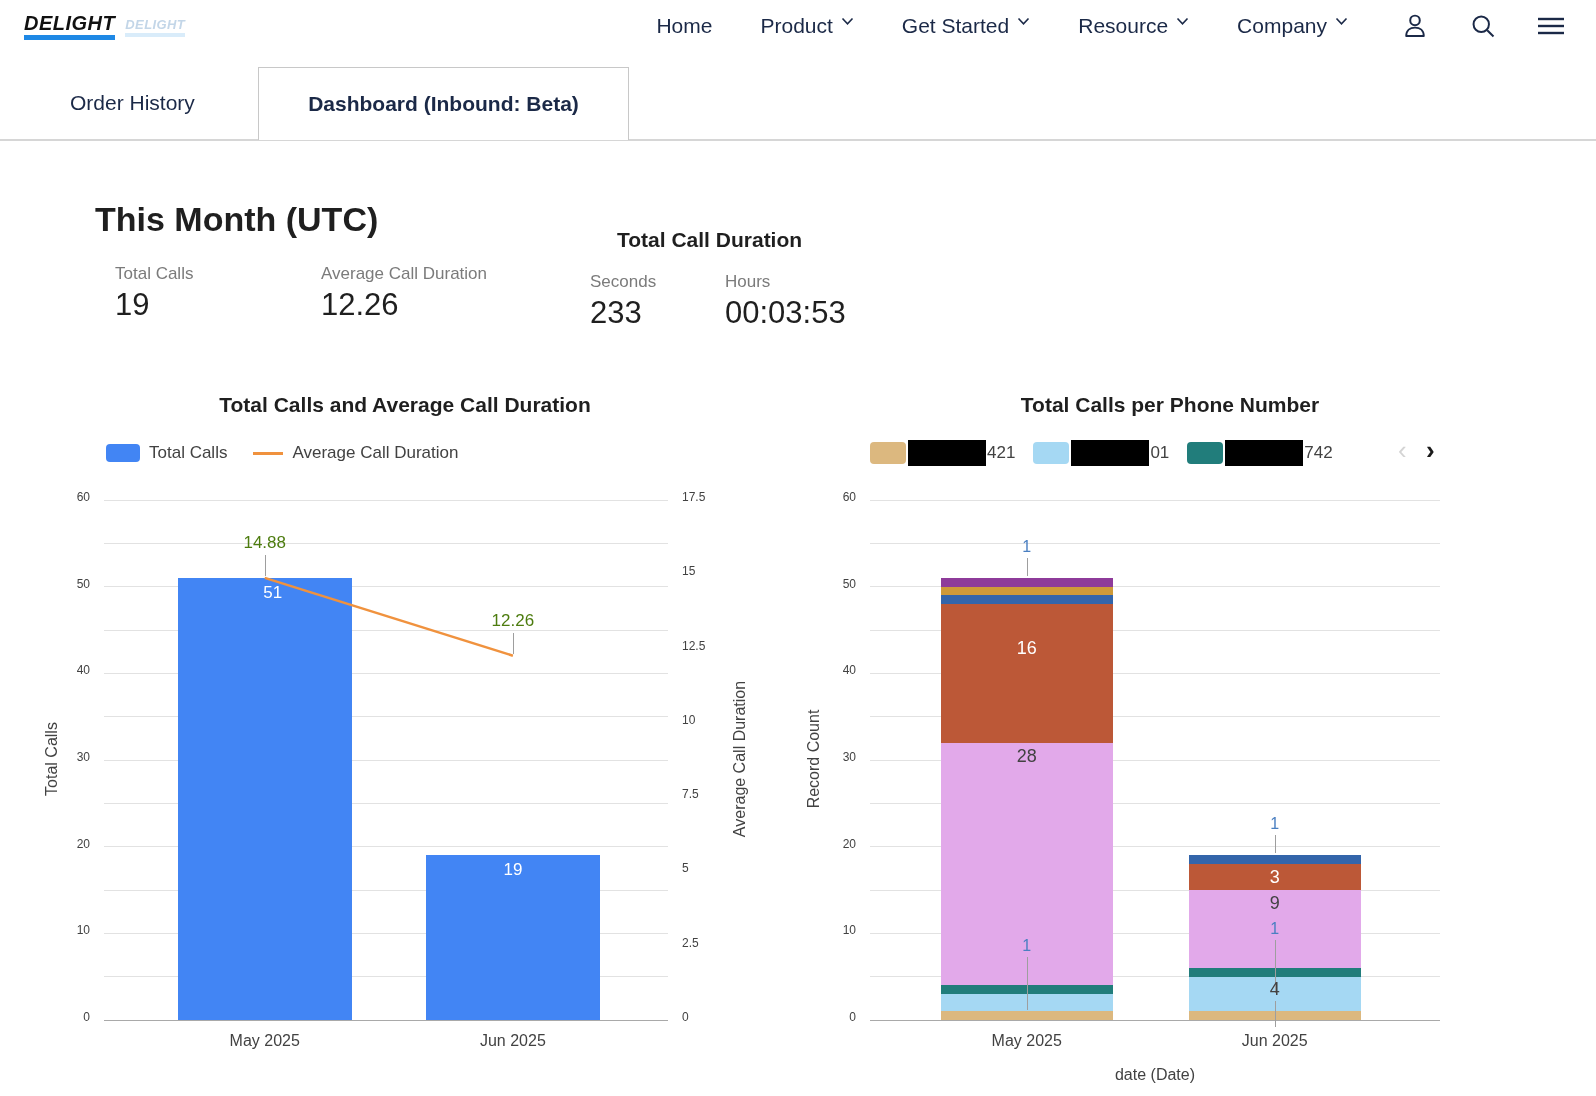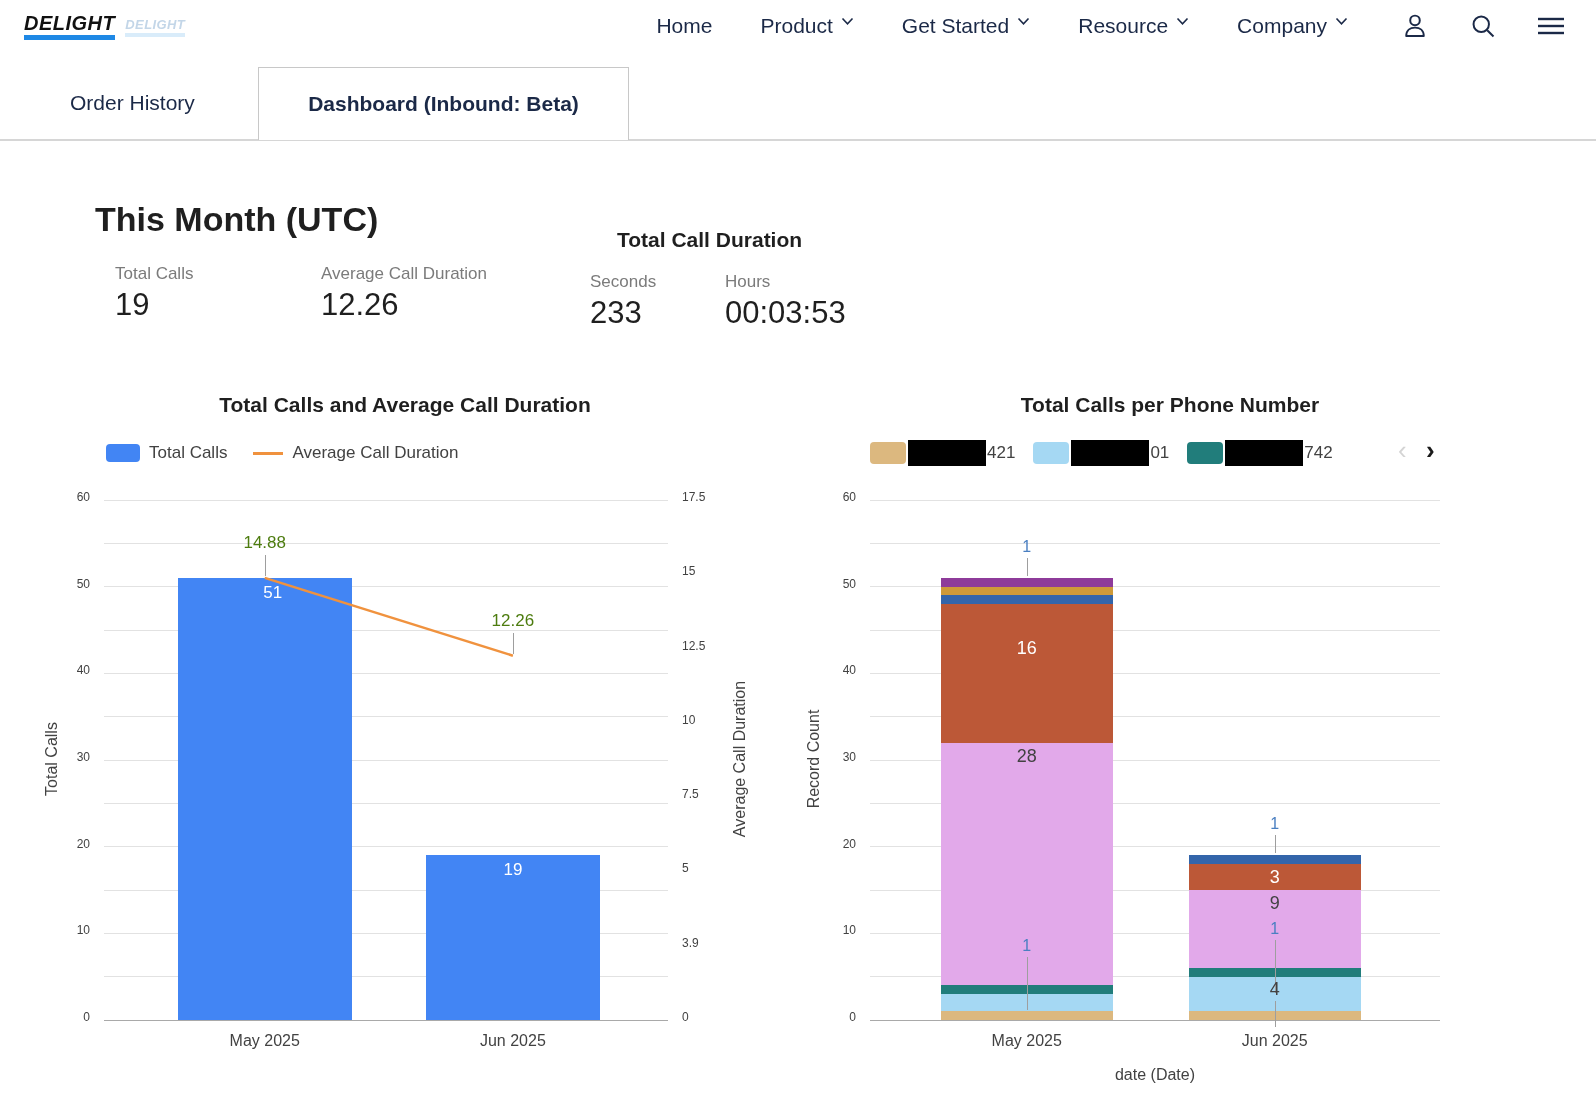--- a/index.html
+++ b/index.html
@@ -169,21 +169,21 @@
       <div class="linelabel" style="left: 363.9px; top: 110.703px; width: 90px;">12.26</div>
     </div>
     <div class="tick tick-l" style="left: -2px; top: 625px; width: 52px;">0</div>
     <div class="tick tick-l" style="left: -2px; top: 538.333px; width: 52px;">10</div>
     <div class="tick tick-l" style="left: -2px; top: 451.667px; width: 52px;">20</div>
     <div class="tick tick-l" style="left: -2px; top: 365px; width: 52px;">30</div>
     <div class="tick tick-l" style="left: -2px; top: 278.333px; width: 52px;">40</div>
     <div class="tick tick-l" style="left: -2px; top: 191.667px; width: 52px;">50</div>
     <div class="tick tick-l" style="left: -2px; top: 105px; width: 52px;">60</div>
     <div class="tick tick-r" style="left: 642px; top: 625px;">0</div>
-    <div class="tick tick-r" style="left: 642px; top: 550.714px;">3.9</div>
+    <div class="tick tick-r" style="left: 642px; top: 550.714px;">2.5</div>
     <div class="tick tick-r" style="left: 642px; top: 476.429px;">5</div>
     <div class="tick tick-r" style="left: 642px; top: 402.143px;">7.5</div>
     <div class="tick tick-r" style="left: 642px; top: 327.857px;">10</div>
     <div class="tick tick-r" style="left: 642px; top: 253.571px;">12.5</div>
     <div class="tick tick-r" style="left: 642px; top: 179.286px;">15</div>
     <div class="tick tick-r" style="left: 642px; top: 105px;">17.5</div>
     <div class="cat" style="left: 139.74px; top: 647px; width: 170px;">May 2025</div>
     <div class="cat" style="left: 387.9px; top: 647px; width: 170px;">Jun 2025</div>
     <div class="vlabel" style="left: -98px; top: 365px;">Total Calls</div>
     <div class="vlabel" style="left: 590px; top: 365px;">Average Call Duration</div>

